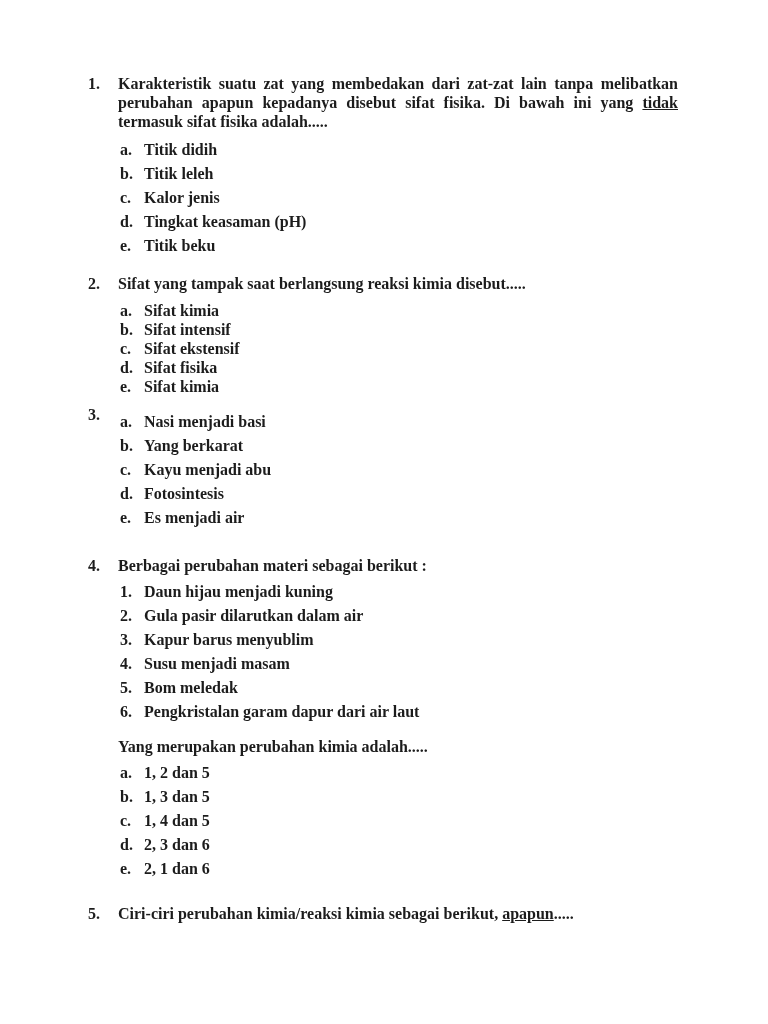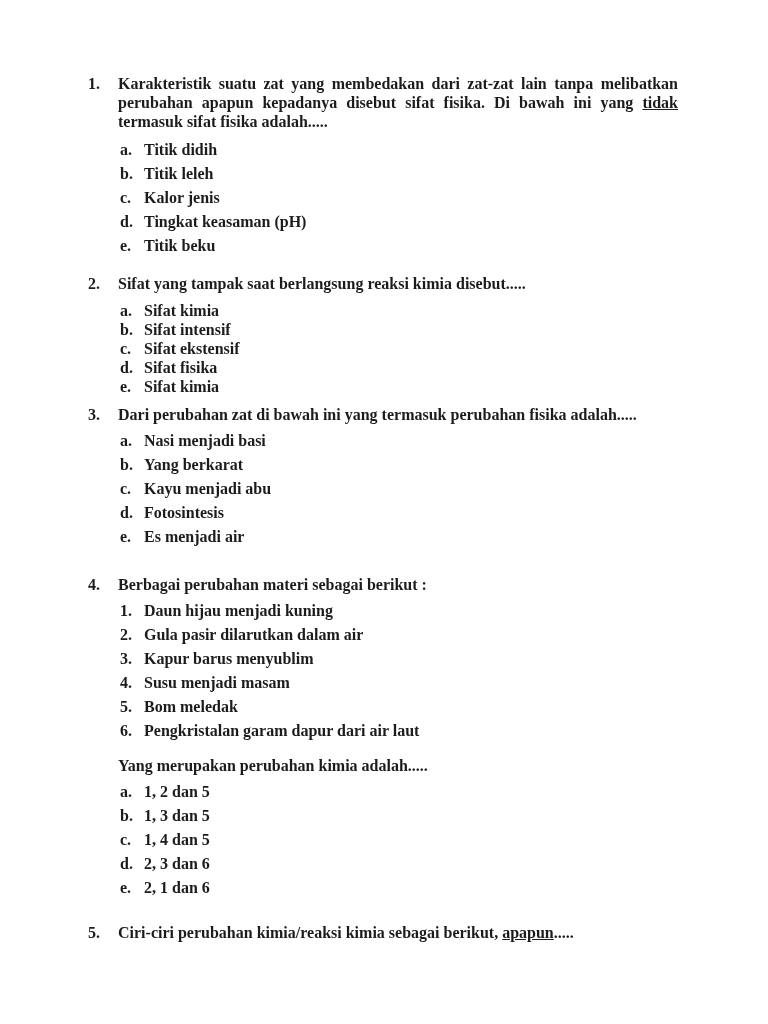--- a/index.html
+++ b/index.html
@@ -136,21 +136,20 @@
             <span class="letter">e.</span>
             <span class="otext">Sifat kimia</span>
           </div>
       </div>
     </div>
   </div>
 
   <div class="q q3">
     <div class="qnum">3.</div>
     <div class="qbody">
-      <div class="qtext">Dari perubahan zat di bawah ini yang termasuk perubahan fisika adalah.....</div>
       <div class="opts pitch-wide">
         <div class="opt">
             <span class="letter">a.</span>
             <span class="otext">Nasi menjadi basi</span>
           </div>
         <div class="opt">
             <span class="letter">b.</span>
             <span class="otext">Yang berkarat</span>
           </div>
         <div class="opt">

